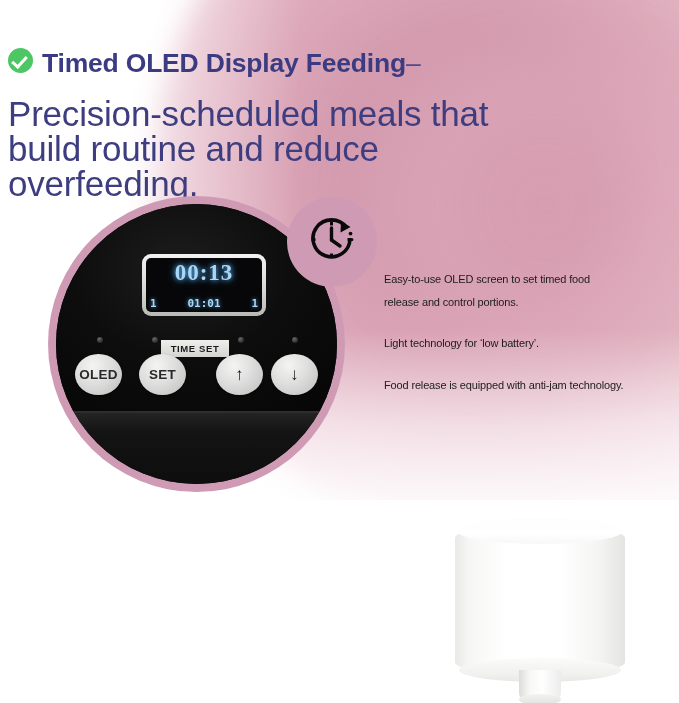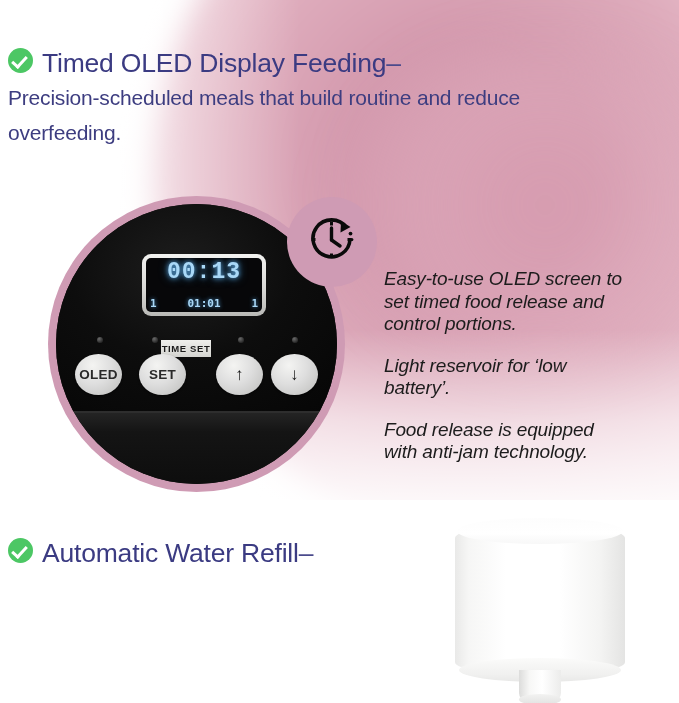--- a/index.html
+++ b/index.html
@@ -125,30 +125,30 @@
     gap: 9px;
   }
   .headline-text {
     font-size: 26.5px;
     line-height: 30px;
     letter-spacing: -0.2px;
     color: #3b3b82;
     font-weight: 400;
   }
   .headline-text .strong {
-    font-weight: normal;
+    font-weight: bold;
     color: #3b3b82;
   }
   .headline-text .dash {
     font-weight: 400;
     color: #4a4a8c;
   }
   .feature-body {
-    margin-top: 2px;
-    font-size: 21px;
+    margin-top: 18px;
+    font-size: 35px;
     line-height: 35px;
     letter-spacing: -0.2px;
     color: #3d3d80;
     font-weight: 400;
   }
   .feature-1 .feature-body { margin-left: 0; }
 
   
   .photo-circle {
     position: absolute;
@@ -207,21 +207,21 @@
     background: #070709;
     position: relative;
     overflow: hidden;
   }
   .oled-big {
     position: absolute;
     left: 0;
     right: 0;
     top: 2px;
     text-align: center;
-    font-family: Liberation Mono, monospace;
+    font-family: Liberation Serif, serif;
     font-size: 23px;
     line-height: 25px;
     font-weight: bold;
     color: #a9d8f7;
     letter-spacing: 1px;
     text-shadow: 0 0 5px #5fa8e0, 0 0 10px #2d6f9e;
   }
   .oled-small {
     position: absolute;
     left: 4px;
@@ -249,21 +249,21 @@
   .led-1 { left: 41px; }
   .led-2 { left: 96px; }
   .led-3 { left: 182px; }
   .led-4 { left: 236px; }
 
   
   .time-set-plate {
     position: absolute;
     left: 105px;
     top: 136px;
-    width: 50px;
+    width: 68px;
     height: 17px;
     background: linear-gradient(to bottom, #efefec 0%, #d4d4d0 100%);
     display: flex;
     align-items: center;
     justify-content: center;
     gap: 4px;
     font-size: 9.5px;
     font-weight: bold;
     color: #1b1b1b;
     letter-spacing: 0.6px;
@@ -316,26 +316,25 @@
 
   
   .caption-col {
     position: absolute;
     left: 384px;
     top: 268px;
     width: 240px;
     z-index: 5;
   }
   .caption-p {
-    font-size: 19px;
+    font-size: 11px;
     line-height: 22.5px;
     color: #1c1c1c;
     margin: 0 0 19px 0;
     letter-spacing: -0.15px;
-    font-style: italic;
   }
   .caption-p:last-child { margin-bottom: 13px; }
 
   
   .reservoir {
     position: absolute;
     left: 455px;
     top: 518px;
     width: 170px;
     height: 185px;
@@ -462,31 +461,25 @@
         <line x1="6.5" y1="24.5" x2="10.5" y2="24.5" stroke="#0a0a0a" stroke-width="3"></line>
         <line x1="42.5" y1="24.5" x2="46.5" y2="24.5" stroke="#0a0a0a" stroke-width="3"></line>
         <line x1="26.5" y1="13" x2="26.5" y2="25" stroke="#0a0a0a" stroke-width="3.4" stroke-linecap="round"></line>
         <line x1="26.5" y1="25" x2="35" y2="31" stroke="#0a0a0a" stroke-width="3.4" stroke-linecap="round"></line>
       </svg>
     </span>
   </div>
 
   <div class="caption-col">
     <p class="caption-p">Easy-to-use OLED screen to set timed food release and control portions.</p>
-    <p class="caption-p">Light reservoir for ‘low battery’.</p>
+    <p class="caption-p">Light technology for ‘low battery’.</p>
     <p class="caption-p">Food release is equipped with anti-jam technology.</p>
   </div>
 
   <div class="feature feature-2">
-    <div class="headline-row">
-      <span class="check-icon"></span>
-      <div class="headline-text">
-        <span class="strong">Automatic Water Refill</span><span class="dash">–</span>
-      </div>
-    </div>
   </div>
 
   <div class="reservoir">
     <div class="res-body"></div>
     <div class="res-top"></div>
     <div class="res-bottom-shade"></div>
     <div class="res-spout"></div>
     <div class="res-spout-lip"></div>
   </div>
 

